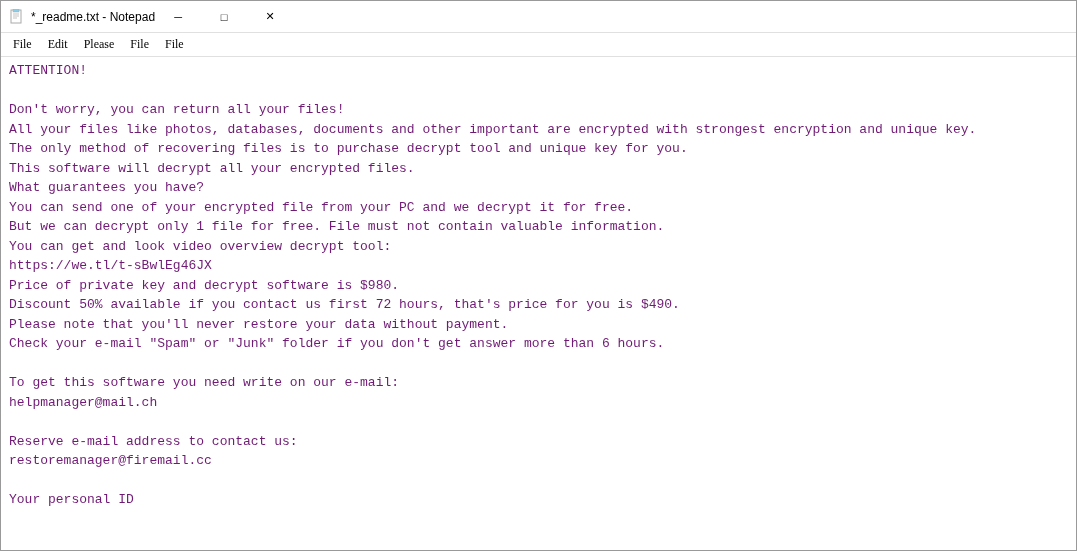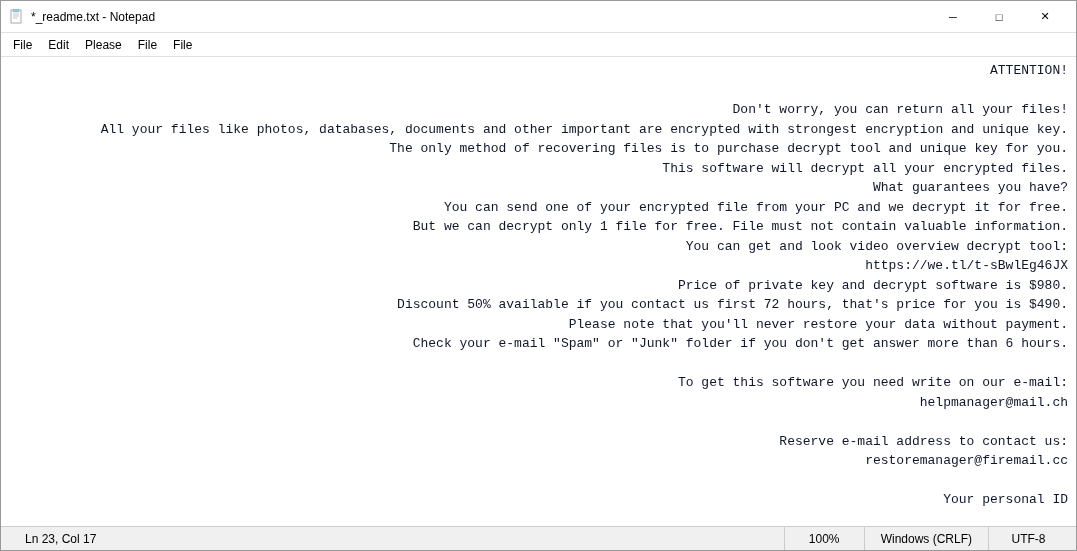--- a/index.html
+++ b/index.html
@@ -26,21 +26,21 @@
       display: flex;
       flex-direction: column;
       box-shadow: 2px 2px 8px rgba(0,0,0,0.3);
     }
 
     .title-bar {
       background: #ffffff;
       height: 32px;
       display: flex;
       align-items: center;
-      justify-content: space-between;
+      justify-content: flex-start;
       padding: 0 8px 0 8px;
       border-bottom: 1px solid #e0e0e0;
       user-select: none;
     }
 
     .title-bar-left {
       display: flex;
       align-items: center;
       gap: 6px;
     }
@@ -83,21 +83,21 @@
       background: #ffffff;
       height: 24px;
       display: flex;
       align-items: center;
       padding: 0 4px;
       border-bottom: 1px solid #e0e0e0;
       user-select: none;
     }
 
     .menu-item {
-      font-family: Liberation Sans, sans-serif;
+      font-family: Liberation Serif, serif;
       font-size: 12px;
       padding: 2px 8px;
       cursor: pointer;
       color: #000;
       border-radius: 2px;
     }
 
     .editor-area {
       flex: 1;
       display: flex;
@@ -106,27 +106,26 @@
 
     .text-content {
       flex: 1;
       padding: 4px 8px;
       overflow-y: scroll;
       overflow-x: auto;
       outline: none;
       font-family: 'Courier New', Courier, monospace;
       font-size: 13px;
       line-height: 1.5;
-      color: #0f172a;
+      color: #701a75;
       white-space: pre;
       background: #fff;
       resize: none;
       border: none;
       caret-color: #000;
-      text-align: right;
     }
 
     .status-bar {
       background: #f0f0f0;
       height: 24px;
       display: flex;
       align-items: center;
       justify-content: flex-end;
       border-top: 1px solid #ccc;
       padding: 0 8px;
@@ -223,19 +222,13 @@
 
 To get this software you need write on our e-mail:
 helpmanager@mail.ch
 
 Reserve e-mail address to contact us:
 restoremanager@firemail.cc
 
 Your personal ID</textarea>
   </div>
 
-  <div class="status-bar">
-    <div class="status-section">Ln 23, Col 17</div>
-    <div class="status-section">100%</div>
-    <div class="status-section">Windows (CRLF)</div>
-    <div class="status-section">UTF-8</div>
-  </div>
 </div>
 
 </body></html>

